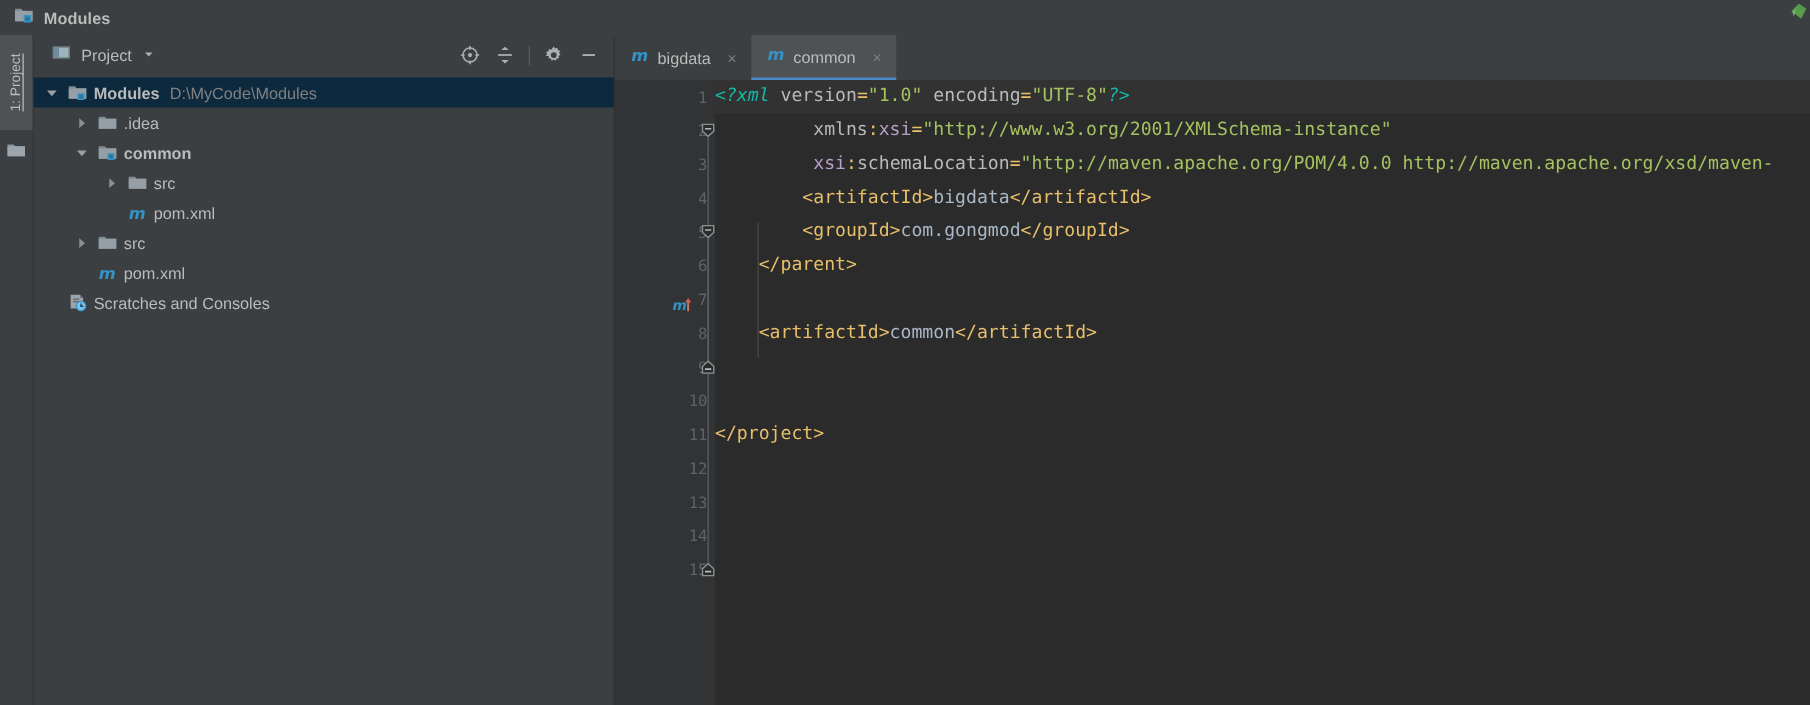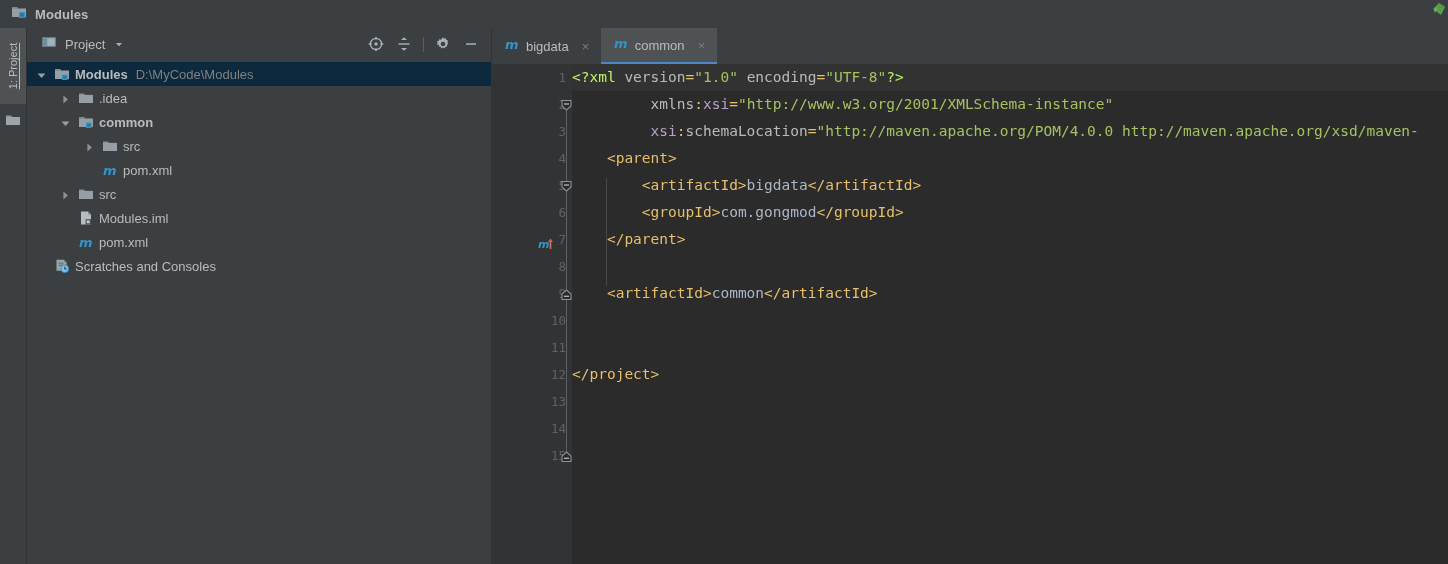--- a/index.html
+++ b/index.html
@@ -139,21 +139,21 @@
   .cline.caret { background: #323232; }
   .indent-guide {
     position: absolute; width: 1px; background: #4a4a4a;
   }
   .k-tag   { color: #e8bf6a; }
   .k-attr  { color: #bababa; }
   .k-attrv { color: #a5c261; }
   .k-ns    { color: #b8a0c9; }
   .k-text  { color: #a9b7c6; }
   .k-punct { color: #e8bf6a; }
-  .k-proc  { color: #bef264; }
+  .k-proc  { color: #14b8a6; font-style: italic; }
 
   .vert-div {
     position: absolute; top: 0; width: 1px; height: 536px; background: #323232;
   }
 </style>
 </head>
 <body>
 
 <div id="app">
 
@@ -302,32 +302,20 @@
           <span class="spacer" style="width: 32px;"></span>
           <span class="arrow"><svg width="13" height="13" viewBox="0 0 13 13">
               <path d="M4.4 2.6 L9 6.5 L4.4 10.4 Z" fill="#8b8f91"></path>
             </svg></span>
           <span class="spacer" style="width: 6px;"></span>
           <span class="ricon"><svg width="16" height="16" viewBox="0 0 16 16">
         <path d="M1 3.4h5l1.3 1.5H15V13H1z" fill="#7f8b91"></path>
         <path d="M1 4.9h14V13H1z" fill="#959fa5"></path>
             </svg></span>
           <span class="rlabel">src</span>
-        </div>
-        <div class="row">
-          <span class="spacer" style="width: 32px;"></span>
-          <span class="arrow"><svg width="13" height="13"></svg></span>
-          <span class="spacer" style="width: 6px;"></span>
-          <span class="ricon"><svg width="16" height="16" viewBox="0 0 16 16">
-        <path d="M3 1.5h7l3 3V14.5H3z" fill="#b6bcc0"></path>
-        <path d="M10 1.5l3 3h-3z" fill="#868d91"></path>
-        <rect x="7.6" y="9.2" width="5.4" height="5.3" fill="#4a4f52"></rect>
-        <rect x="8.7" y="10.4" width="3" height="2.9" fill="#c3c8cb"></rect>
-            </svg></span>
-          <span class="rlabel">Modules.iml</span>
         </div>
         <div class="row">
           <span class="spacer" style="width: 32px;"></span>
           <span class="arrow"><svg width="13" height="13"></svg></span>
           <span class="spacer" style="width: 6px;"></span>
           <span class="ricon"><svg width="16" height="16" viewBox="0 0 16 16">
         <text x="1" y="13" font-family="DejaVu Sans" font-size="13" font-weight="bold" font-style="italic" fill="#3592c4">m</text>
             </svg></span>
           <span class="rlabel">pom.xml</span>
         </div>
@@ -416,21 +404,20 @@
       <path d="M2 11.5h9V6l-4.5-4-4.5 4z" fill="#2b2b2b" stroke="#8b9295" stroke-width="1.1"></path>
       <path d="M4 8.3h5" stroke="#b4b9bb" stroke-width="1.3"></path>
               </svg></span>
           </div>
       </div>
 
       <div class="code" id="code">
           <div class="cline caret"><span class="k-proc">&lt;?xml </span><span class="k-attr">version</span><span class="k-punct">=</span><span class="k-attrv">"1.0"</span><span class="k-text"> </span><span class="k-attr">encoding</span><span class="k-punct">=</span><span class="k-attrv">"UTF-8"</span><span class="k-proc">?&gt;</span></div>
           <div class="cline"><span class="k-text">         </span><span class="k-attr">xmlns</span><span class="k-punct">:</span><span class="k-ns">xsi</span><span class="k-punct">=</span><span class="k-attrv">"http://www.w3.org/2001/XMLSchema-instance"</span></div>
           <div class="cline"><span class="k-text">         </span><span class="k-ns">xsi</span><span class="k-punct">:</span><span class="k-attr">schemaLocation</span><span class="k-punct">=</span><span class="k-attrv">"http://maven.apache.org/POM/4.0.0 http://maven.apache.org/xsd/maven-</span></div>
-          <div class="cline"><span class="k-text">    </span><span class="k-tag">&lt;parent&gt;</span></div>
           <div class="cline"><span class="k-text">        </span><span class="k-tag">&lt;artifactId&gt;</span><span class="k-text">bigdata</span><span class="k-tag">&lt;/artifactId&gt;</span></div>
           <div class="cline"><span class="k-text">        </span><span class="k-tag">&lt;groupId&gt;</span><span class="k-text">com.gongmod</span><span class="k-tag">&lt;/groupId&gt;</span></div>
           <div class="cline"><span class="k-text">    </span><span class="k-tag">&lt;/parent&gt;</span></div>
           <div class="cline"><span class="k-text"></span></div>
           <div class="cline"><span class="k-text">    </span><span class="k-tag">&lt;artifactId&gt;</span><span class="k-text">common</span><span class="k-tag">&lt;/artifactId&gt;</span></div>
           <div class="cline"><span class="k-text"></span></div>
           <div class="cline"><span class="k-text"></span></div>
           <div class="cline"><span class="k-tag">&lt;/project&gt;</span></div>
           <div class="indent-guide" style="left: 34px; top: 114px; height: 108px;"></div>
         </div>

